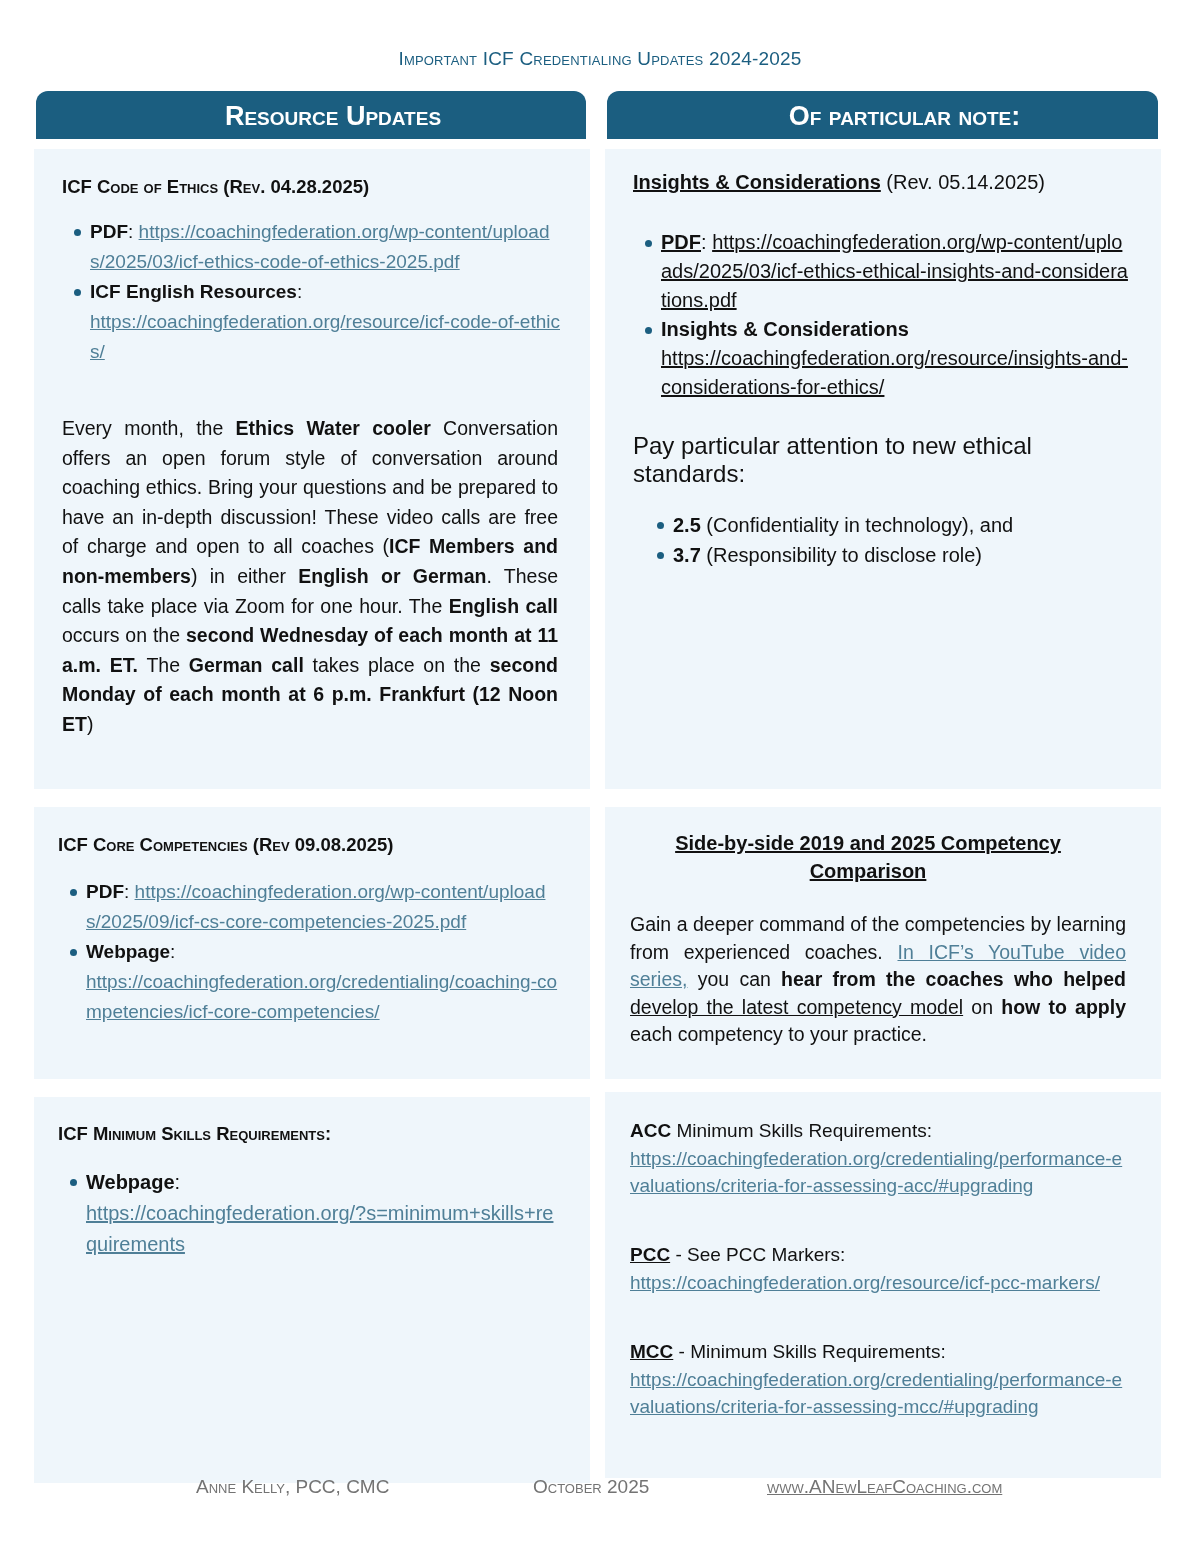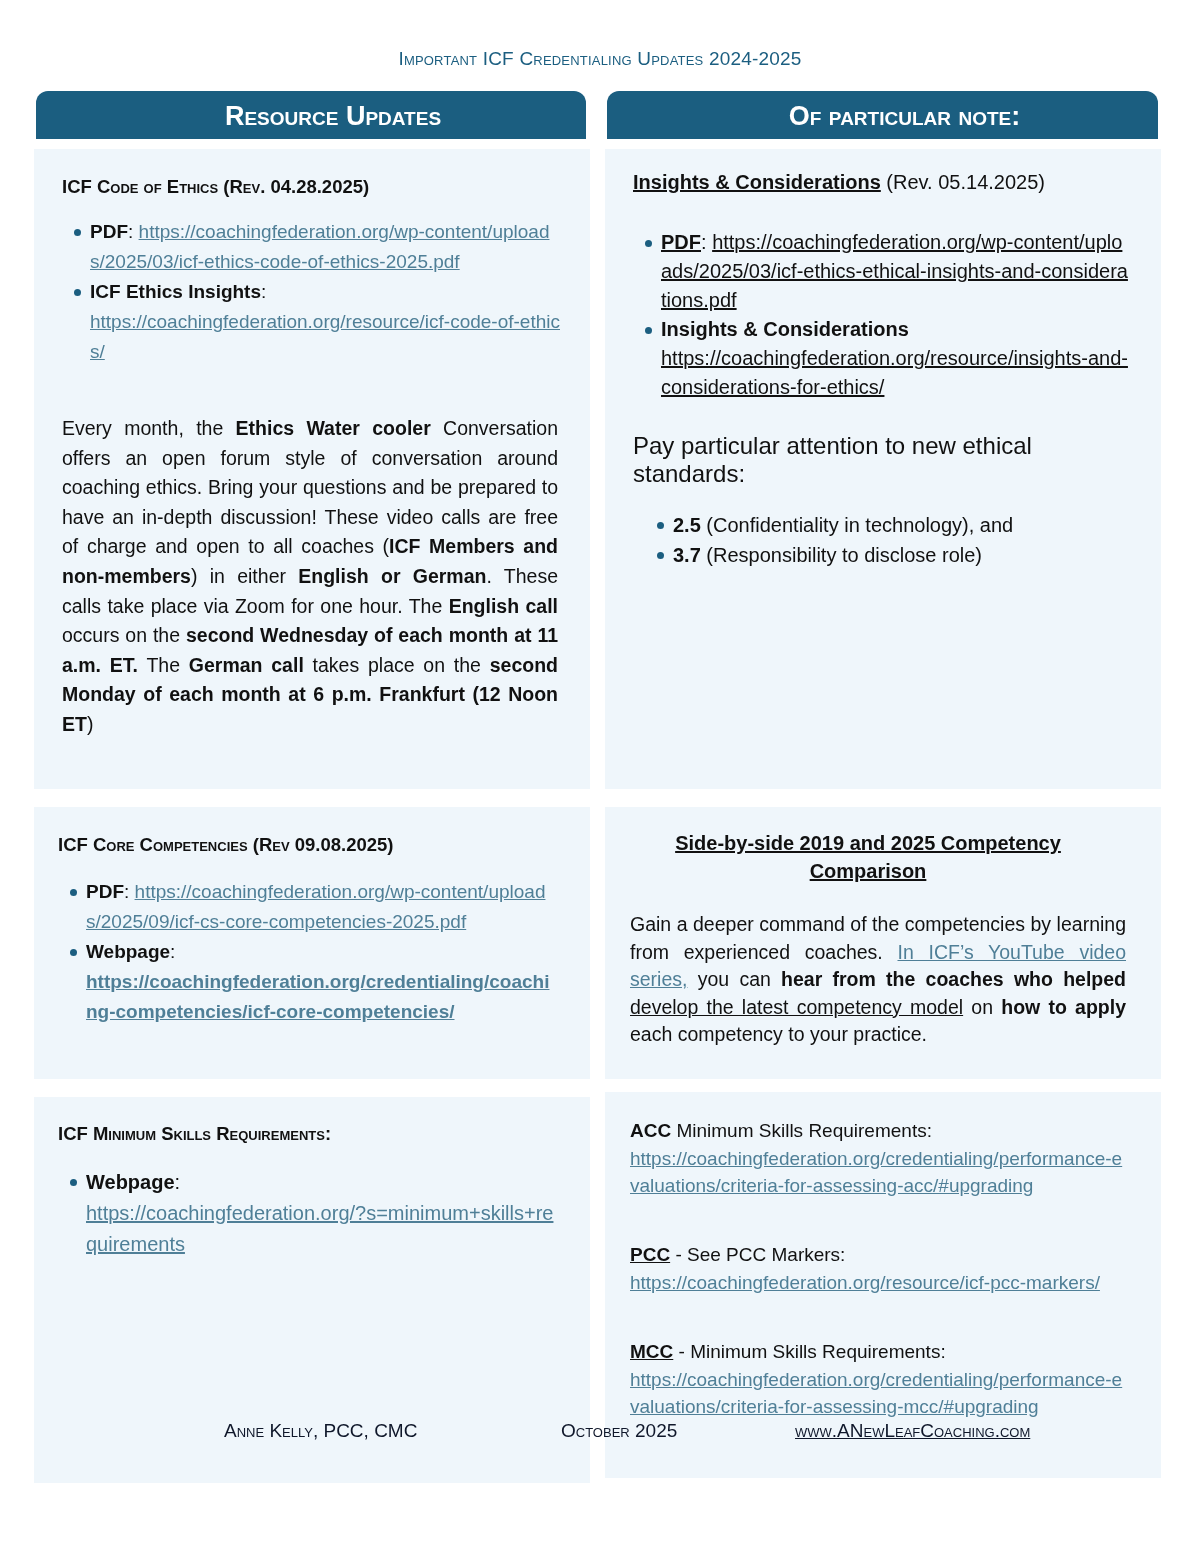--- a/index.html
+++ b/index.html
@@ -37,39 +37,39 @@
   .bul { list-style: none; }
   .bul li { position: relative; padding-left: 28px; font-size: 19px; line-height: 30px; }
   .bul li::before {
     content: ""; position: absolute; left: 12px; top: 12px; width: 7px; height: 7px;
     border-radius: 50%; background: #1b5e80;
   }
   .para { font-size: 19.5px; line-height: 29.6px; text-align: justify; }
   .para b { font-weight: bold; }
 
   .footer {
-    position: absolute; top: 1420px; font-size: 19px; font-variant: small-caps; color: #0f172a; margin-left: 28px;
+    position: absolute; top: 1476px; font-size: 19px; font-variant: small-caps; color: #737373;
   }
 </style>
 </head>
 <body>
 
 <div class="title">Important ICF Credentialing Updates 2024-2025</div>
 
 <div class="header-bar header-left">Resource Updates</div>
 <div class="header-bar header-right">Of particular note:</div>
 
 <div class="panel p1">
   <div class="sec-head" style="position:absolute;left:28px;top:27px;">ICF Code of Ethics (Rev. 04.28.2025)</div>
   <ul class="bul" style="position:absolute;left:28px;top:68px;width:500px;">
     <li>
       <b>PDF</b><span>: </span><a class="link" style="word-break:break-all;">https://coachingfederation.org/wp-content/uploads/2025/03/icf-ethics-code-of-ethics-2025.pdf</a>
     </li>
     <li>
-      <b>ICF Ethics Insights</b><span>: </span><br><a class="link" style="word-break:break-all;">https://coachingfederation.org/resource/icf-code-of-ethics/</a>
+      <b>ICF English Resources</b><span>: </span><br><a class="link" style="word-break:break-all;">https://coachingfederation.org/resource/icf-code-of-ethics/</a>
     </li>
   </ul>
   <p class="para" id="ethics-para" style="position:absolute;left:28px;top:265px;width:496px;"><span>Every month, the </span><b>Ethics Water cooler</b><span> Conversation offers an open forum style of conversation around coaching ethics. Bring your questions and be prepared to have an in-depth discussion! These video calls are free of charge and open to all coaches (</span><b>ICF Members and non-members</b><span>) in either </span><b>English or German</b><span>. These calls take place via Zoom for one hour. The </span><b>English call</b><span> occurs on the </span><b>second Wednesday of each month at 11 a.m. ET.</b><span> The </span><b>German call</b><span> takes place on the </span><b>second Monday of each month at 6 p.m. Frankfurt (12 Noon ET</b><span>)</span></p>
 </div>
 
 <div class="panel p2">
   <div style="position:absolute;left:28px;top:22px;font-size:20px;">
     <a class="link-dark" style="font-weight:bold;">Insights &amp; Considerations</a><span> (Rev. 05.14.2025)</span>
   </div>
   <ul class="bul" style="position:absolute;left:28px;top:79px;width:500px;">
@@ -87,21 +87,21 @@
   </ul>
 </div>
 
 <div class="panel p3">
   <div class="sec-head" style="position:absolute;left:24px;top:27px;">ICF Core Competencies (Rev 09.08.2025)</div>
   <ul class="bul" style="position:absolute;left:24px;top:70px;width:500px;">
     <li>
       <b>PDF</b><span>: </span><a class="link" style="word-break:break-all;">https://coachingfederation.org/wp-content/uploads/2025/09/icf-cs-core-competencies-2025.pdf</a>
     </li>
     <li>
-      <b>Webpage</b><span>:</span><br><a class="link" style="word-break:break-all;font-weight:bold;">https://coachingfederation.org/credentialing/coaching-competencies/icf-core-competencies/</a>
+      <b>Webpage</b><span>:</span><br><a class="link" style="word-break:break-all;">https://coachingfederation.org/credentialing/coaching-competencies/icf-core-competencies/</a>
     </li>
   </ul>
 </div>
 
 <div class="panel p4">
   <div style="position:absolute;left:28px;top:22px;width:470px;text-align:center;font-weight:bold;font-size:20px;line-height:28px;text-decoration:underline;">Side-by-side 2019 and 2025 Competency Comparison</div>
   <p class="para" style="position:absolute;left:25px;top:104px;width:496px;font-size:19.5px;line-height:27.6px;"><span>Gain a deeper command of the competencies by learning from experienced coaches. </span><a class="link">In ICF’s YouTube video series,</a><span> you can </span><b>hear from the coaches who helped</b><span> </span><a class="link-dark">develop the latest competency model</a><span> on </span><b>how to apply</b><span> each competency to your practice.</span></p>
 </div>
 
 <div class="panel p5">

